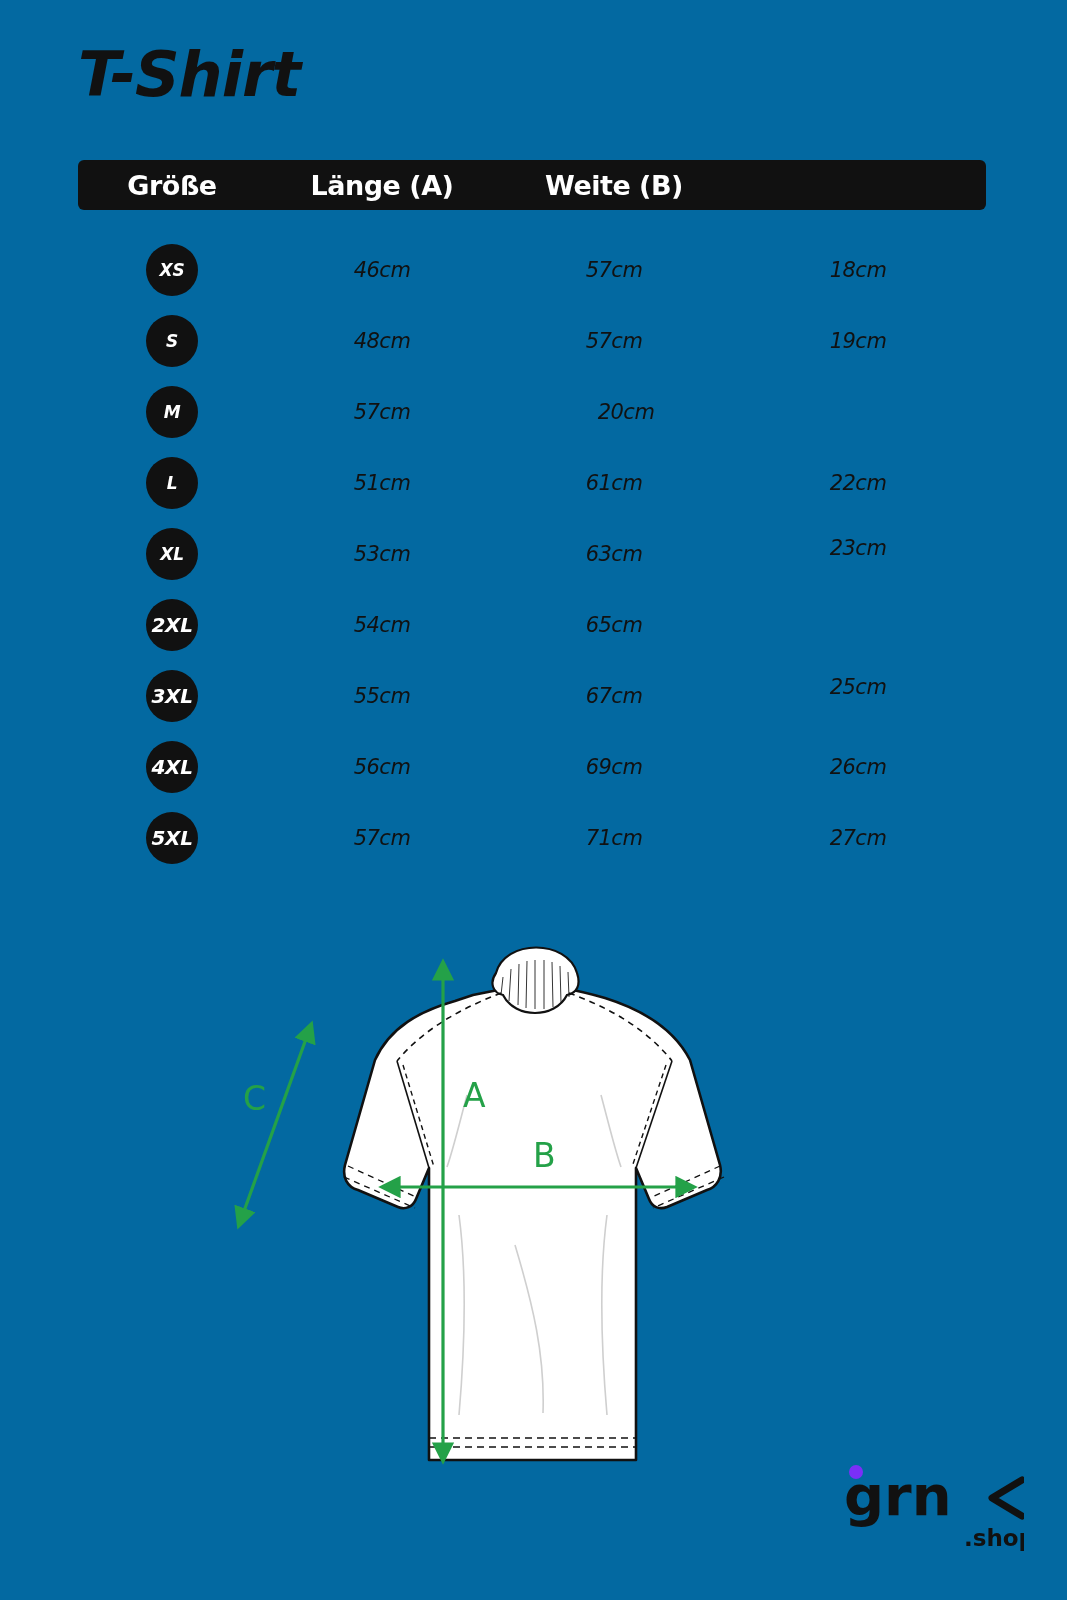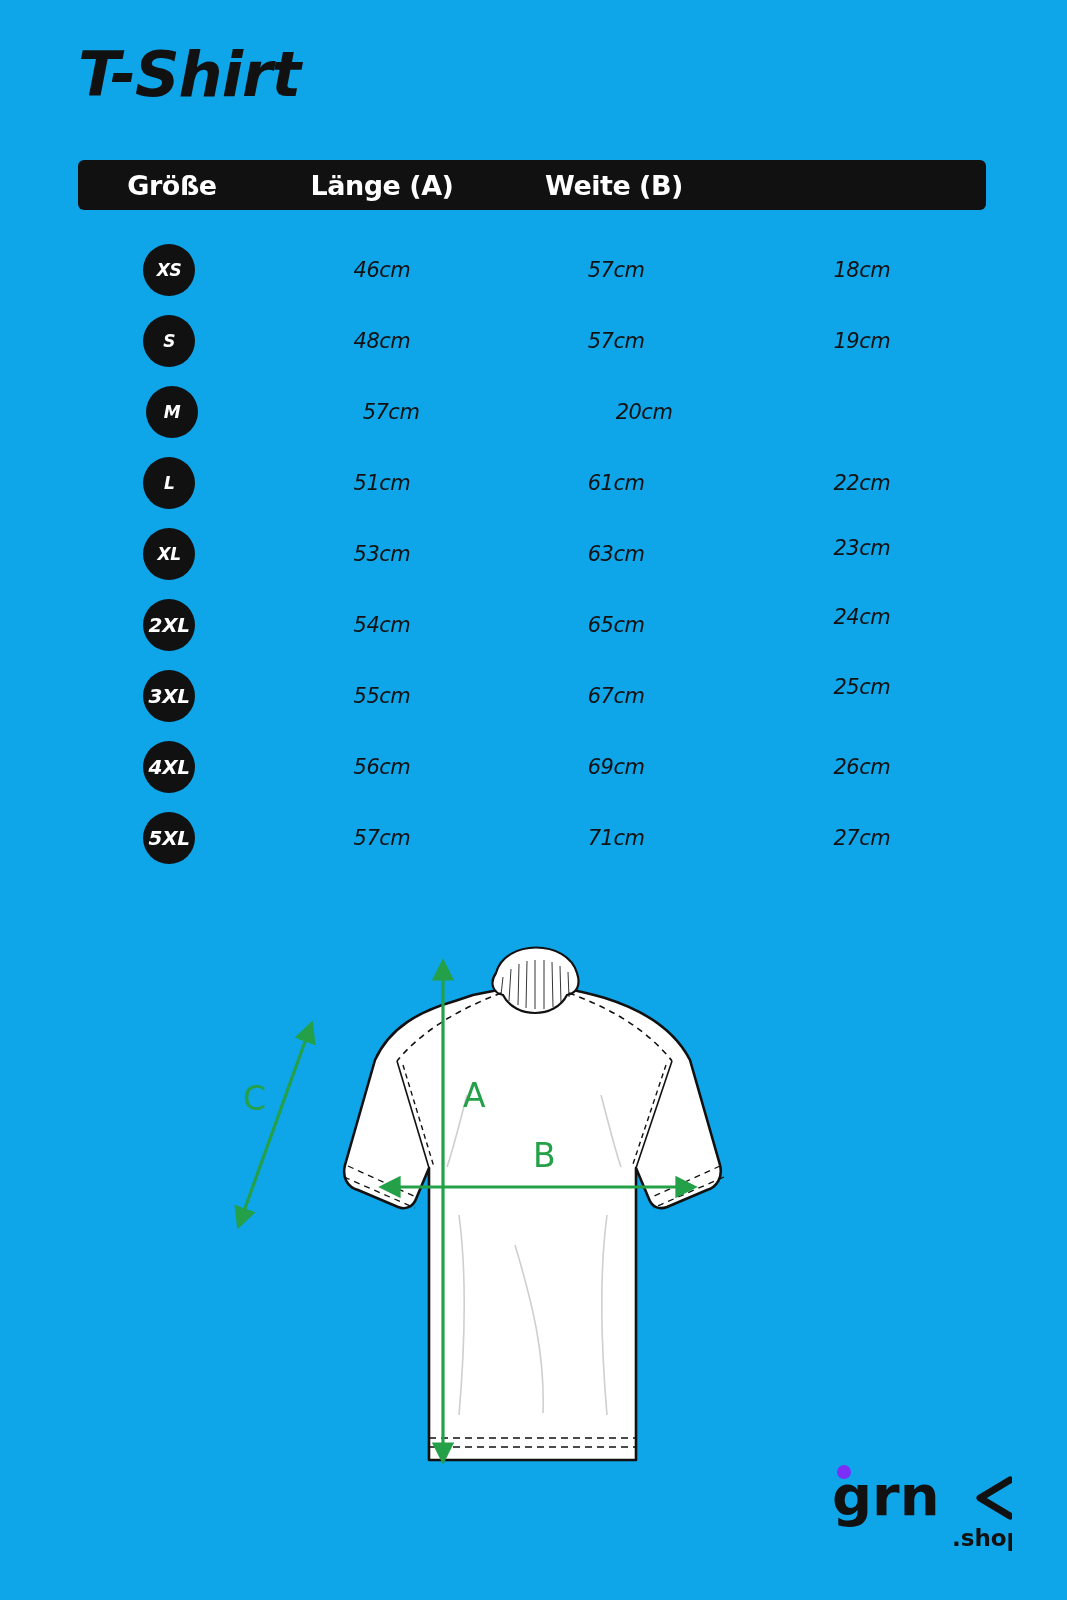--- a/index.html
+++ b/index.html
@@ -7,21 +7,21 @@
     width: 1067px;
     height: 1600px;
     background: #ffffff;
     font-family: "DejaVu Sans", sans-serif;
     overflow: hidden;
   }
   .page {
     position: relative;
     width: 1067px;
     height: 1600px;
-    background: #0ea5e9;
+    background: #0369a1;
   }
 
   
   .title {
     position: absolute;
     left: 78px;
     top: 38px;
     font-size: 62px;
     font-weight: 800;
     font-style: italic;
@@ -54,21 +54,20 @@
   }
   .col-size   { width: 188px; }
   .col-a      { width: 232px; }
   .col-b      { width: 232px; }
   .col-c      { width: 256px; }
 
   .trow {
     display: flex;
     align-items: center;
     height: 71px;
-    gap: 9px;
   }
   .cell {
     text-align: center;
     font-size: 21px;
     font-weight: 400;
     font-style: italic;
     color: #111111;
     letter-spacing: -0.5px;
   }
   .size-badge-wrap {
@@ -104,21 +103,21 @@
     left: 215px;
     top: 915px;
     width: 640px;
     height: 600px;
   }
   .illustration svg { display: block; }
 
   
   .logo {
     position: absolute;
-    right: 55px;
+    right: 43px;
     bottom: 45px;
     width: 180px;
     height: 95px;
   }
 </style>
 </head>
 <body>
 
 <div class="page">
 
@@ -176,21 +175,20 @@
       <div class="cell col-b">63cm</div>
       <div class="cell col-c col-c-cell">23cm</div>
     </div>
 
     <div class="trow">
       <div class="size-badge-wrap">
         <div class="size-badge small">2XL</div>
       </div>
       <div class="cell col-a">54cm</div>
       <div class="cell col-b">65cm</div>
-      <div class="cell col-c col-c-cell">24cm</div>
     </div>
 
     <div class="trow">
       <div class="size-badge-wrap">
         <div class="size-badge small">3XL</div>
       </div>
       <div class="cell col-a">55cm</div>
       <div class="cell col-b">67cm</div>
       <div class="cell col-c col-c-cell">25cm</div>
     </div>

